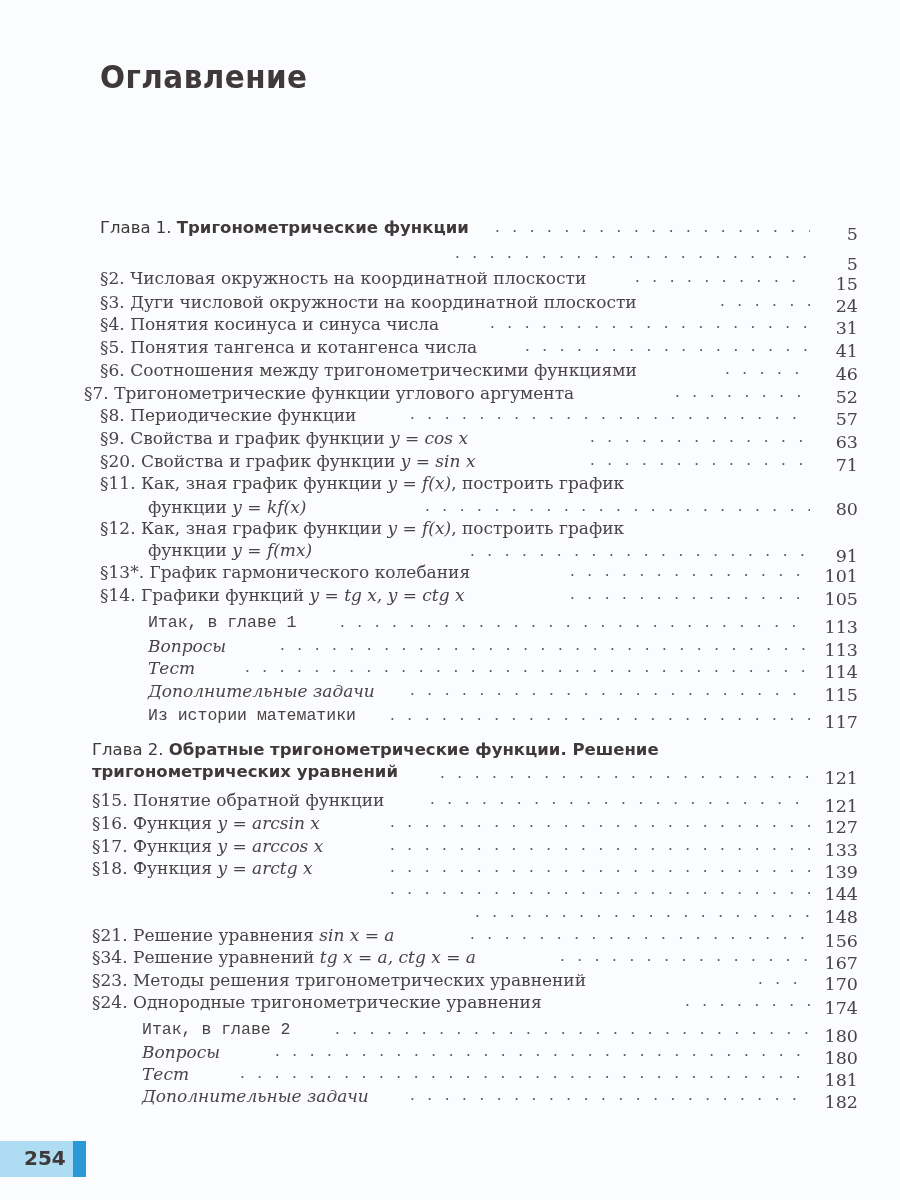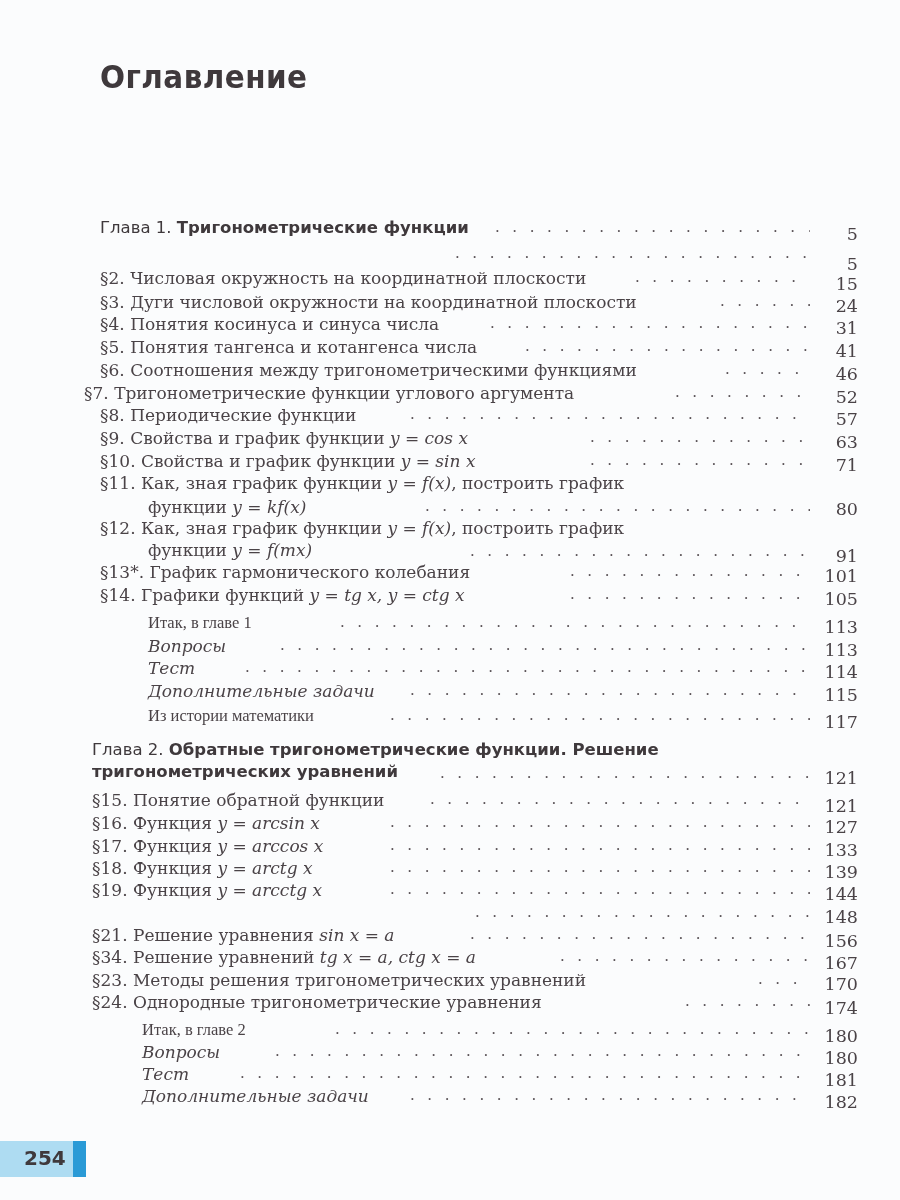--- a/index.html
+++ b/index.html
@@ -28,21 +28,21 @@
     overflow:hidden; text-align:right;
   }
   .row .page {
     position:absolute; top:0; right:42px; width:60px; text-align:right;
     font-family:"DejaVu Serif", serif; font-size:17.5px; color:#4a4347;
   }
   .chap {
     font-family:"DejaVu Sans", sans-serif; font-size:16.5px; color:#3f393c;
   }
   .chap b { font-weight:bold;margin-top:33px; }
-  .summary { font-family:Liberation Serif, serif; font-size:16.5px; }
+  .summary { font-family:Liberation Mono, monospace; font-size:16.5px; }
   .italic { font-style:italic; }
   .math { font-style:italic; }
   .folio {
     position:absolute; left:0; top:1141px; width:73px; height:36px;
     background:#aedcf2;
   }
   .folio-bar {
     position:absolute; left:73px; top:1141px; width:13px; height:36px;
     background:#2a9ad6;
   }
@@ -106,21 +106,21 @@
     <span class="txt" style="left:100px"><span>§8.</span> <span>Периодические функции</span></span>
     <span class="dots" style="width:400px">...........................</span>
     <span class="page" style="top:4px">57</span>
   </div>
   <div class="row" style="top:428px">
     <span class="txt" style="left:100px"><span>§9.</span> <span>Свойства и график функции </span><span class="math">y = cos x</span></span>
     <span class="dots" style="width:220px">...............</span>
     <span class="page" style="top:4px">63</span>
   </div>
   <div class="row" style="top:451px">
-    <span class="txt" style="left:100px"><span>§10.</span> <span>Свойства и график функции </span><span class="math">y = sin x</span></span>
+    <span class="txt" style="left:100px"><span>§20.</span> <span>Свойства и график функции </span><span class="math">y = sin x</span></span>
     <span class="dots" style="width:220px">...............</span>
     <span class="page" style="top:4px">71</span>
   </div>
 
   <div class="row" style="top:473px; height:48px">
     <span class="txt" style="left:100px"><span>§11.</span> <span>Как, зная график функции </span><span class="math">y = f(x)</span><span>, построить график</span></span>
     <span class="txt" style="left:148px; top:24px"><span>функции </span><span class="math">y = kf(x)</span></span>
     <span class="dots" style="top:24px; width:385px">..........................</span>
     <span class="page" style="top:26px">80</span>
   </div>
@@ -193,21 +193,20 @@
     <span class="txt" style="left:92px"><span>§17.</span> <span>Функция </span><span class="math">y = arccos x</span></span>
     <span class="dots" style="width:420px">............................</span>
     <span class="page" style="top:4px">133</span>
   </div>
   <div class="row" style="top:858px">
     <span class="txt" style="left:92px"><span>§18.</span> <span>Функция </span><span class="math">y = arctg x</span></span>
     <span class="dots" style="width:420px">............................</span>
     <span class="page" style="top:4px">139</span>
   </div>
   <div class="row" style="top:880px">
-    <span class="txt" style="left:92px"><span>§19.</span> <span>Функция </span><span class="math">y = arcctg x</span></span>
     <span class="dots" style="width:420px">............................</span>
     <span class="page" style="top:4px">144</span>
   </div>
   <div class="row" style="top:903px">
     <span class="dots" style="width:335px">.......................</span>
     <span class="page" style="top:4px">148</span>
   </div>
   <div class="row" style="top:925px">
     <span class="txt" style="left:92px"><span>§21.</span> <span>Решение уравнения </span><span class="math">sin x = a</span></span>
     <span class="dots" style="width:340px">.......................</span>

